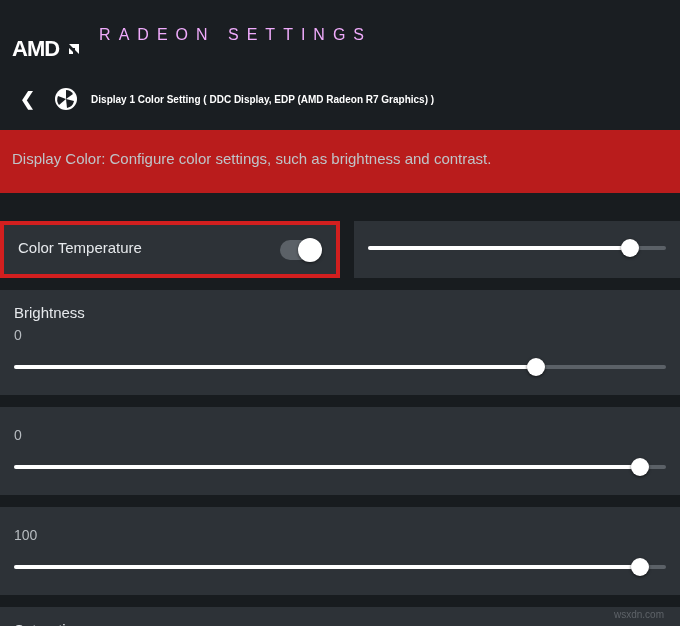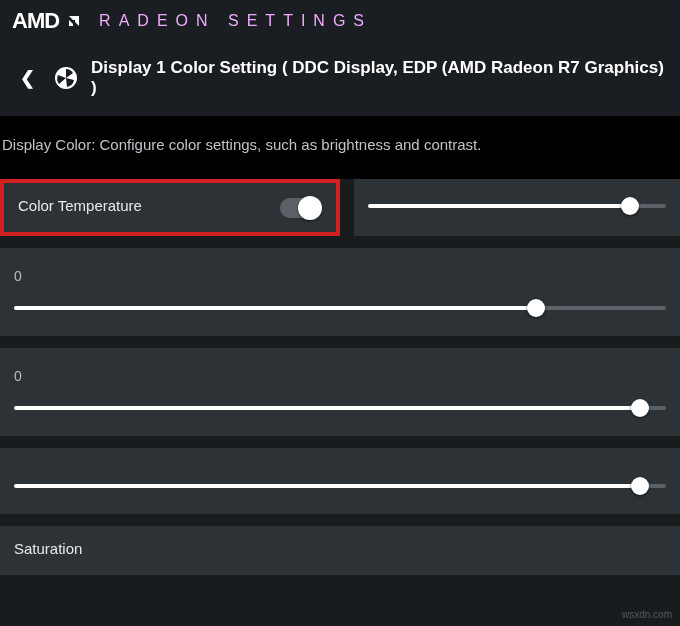--- a/index.html
+++ b/index.html
@@ -16,55 +16,56 @@
     background: #1a1e22;
   }
   .amd-logo {
     font-family: Arial, sans-serif;
     font-weight: 900;
     font-size: 22px;
     color: #fff;
     letter-spacing: -1px;
     display: flex; align-items: center;
     gap: 4px;
+    margin-top: 28px;
   }
   .amd-logo svg { margin-left: 2px; }
   .app-title {
     margin-left: 16px;
     color: #f0abfc;
     font-size: 16px;
     letter-spacing: 8px;
     font-weight: 300;
   }
   .breadcrumb {
     display: flex; align-items: center;
     padding: 14px 14px 18px 14px;
     gap: 12px;
     background: #1a1e22;
   }
   .chevron-left {
     color: #fff; font-size: 18px; font-weight: bold;
     cursor: pointer; padding: 2px 6px;
   }
   .radeon-icon svg { display: block; }
-  .bc-text { color: #fff; font-weight: 600; font-size: 17px; }
+  .bc-text { color: #fff; font-weight: 600; font-size: 10px; }
   .description {
-    padding: 20px 12px 26px 2px;
-    background: #000000;
+    padding: 20px 12px 26px 12px;
+    background: #b91c1c;
     color: #bfc4c8;
     font-size: 15px;
   }
   .rows { display: flex; flex-direction: column; gap: 12px; background: #181c1f; }
   .row {
     background: #2d3237;
     padding: 14px 14px 18px 14px;
     position: relative;
   }
   .row.split {
-    display: flex; gap: 14px; padding: 0; background: transparent;
+    display: flex; gap: 14px; padding: 0; background: transparent; margin-top: 28px;
   }
   .split-left {
     flex: 0 0 340px;
     background: #2d3237;
     padding: 14px 14px 18px 14px;
     position: relative;
     border: 4px solid #d21f1f;
   }
   .split-right {
     flex: 1;
@@ -100,21 +101,21 @@
     position: absolute; left: 0; top: 0; height: 100%;
     background: #ffffff; border-radius: 2px;
   }
   .slider-knob {
     position: absolute; top: 50%; transform: translate(-50%, -50%);
     width: 18px; height: 18px; border-radius: 50%;
     background: #fff; box-shadow: 0 1px 3px rgba(0,0,0,.6);
   }
   .row-with-slider .slider { margin-top: 14px; }
   .watermark {
-    position: absolute; right: 8px; bottom: 6px;
+    position: absolute; right: 16px; bottom: 6px;
     font-size: 10px; color: #7d8288; opacity: .6;
   }
 </style>
 </head>
 <body>
 
 <div class="titlebar">
   <div class="amd-logo">
     <span>AMD</span>
     <svg width="18" height="18" viewBox="0 0 18 18">
@@ -152,40 +153,42 @@
       <div class="slider">
         <div class="slider-track">
             <div class="slider-fill" style="width: 88%;"></div>
           </div>
         <div class="slider-knob" style="left: 88%;"></div>
       </div>
     </div>
   </div>
 
   <div class="row row-with-slider">
+    <div class="setting-label">Brightness</div>
     <div class="setting-value">0</div>
     <div class="slider">
       <div class="slider-track">
           <div class="slider-fill" style="width: 80%;"></div>
         </div>
       <div class="slider-knob" style="left: 80%;"></div>
     </div>
   </div>
 
   <div class="row row-with-slider">
     <div class="setting-value">0</div>
     <div class="slider">
       <div class="slider-track">
           <div class="slider-fill" style="width: 96%;"></div>
         </div>
       <div class="slider-knob" style="left: 96%;"></div>
     </div>
   </div>
 
   <div class="row row-with-slider">
+    <div class="setting-value">100</div>
     <div class="slider">
       <div class="slider-track">
           <div class="slider-fill" style="width: 96%;"></div>
         </div>
       <div class="slider-knob" style="left: 96%;"></div>
     </div>
   </div>
 
   <div class="row row-with-slider">
     <div class="setting-label">Saturation</div>

